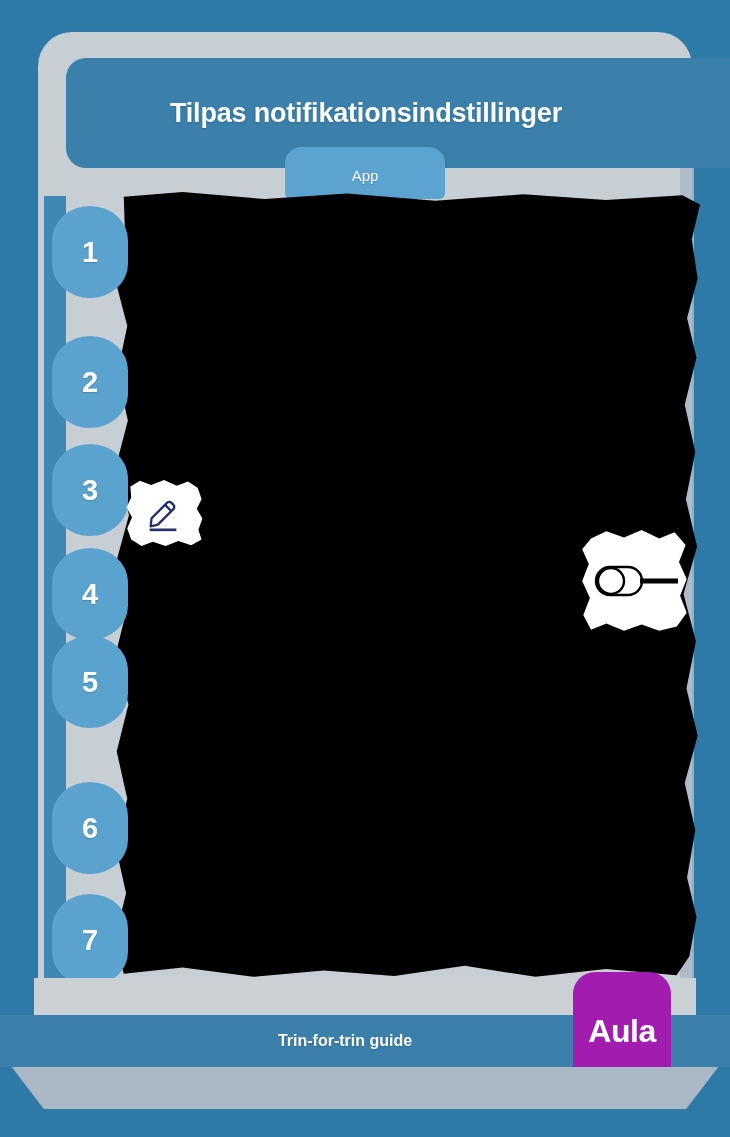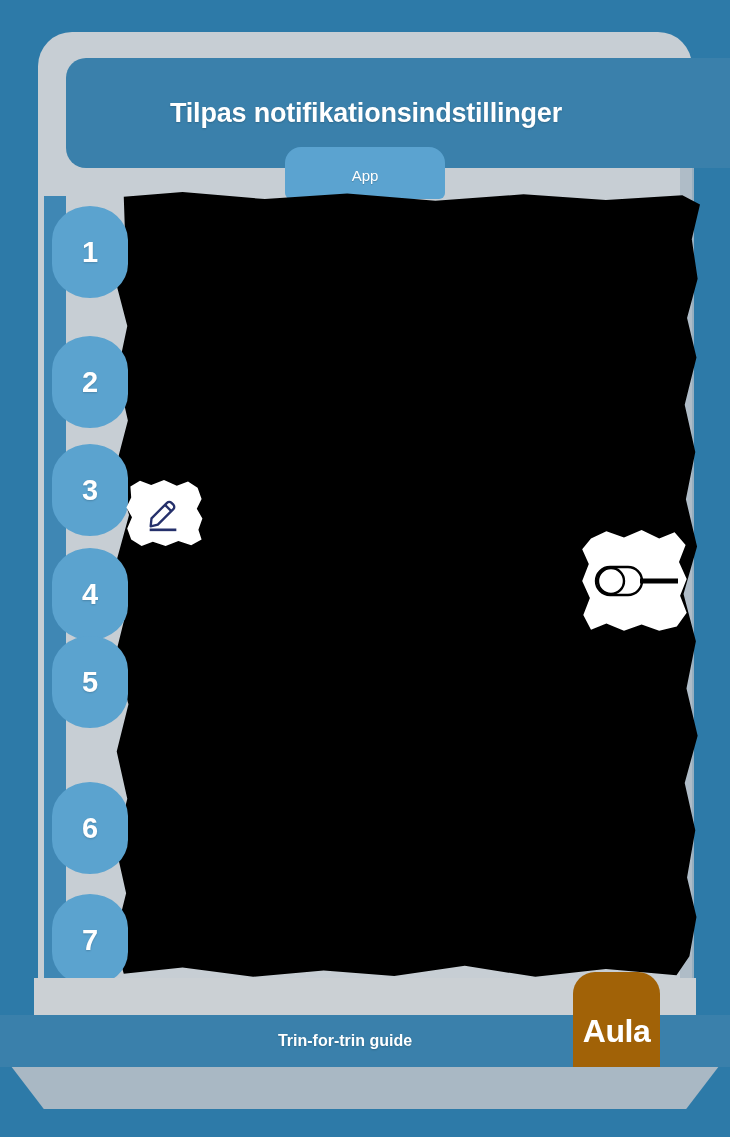--- a/index.html
+++ b/index.html
@@ -197,23 +197,23 @@
     top: 1067px;
     width: 730px;
     height: 42px;
     background: #a9b8c4;
     clip-path: polygon(1.6% 0%, 98.4% 0%, 94% 100%, 6% 100%);
   }
   #aula-badge {
     position: absolute;
     left: 573px;
     top: 972px;
-    width: 87px;
+    width: 98px;
     height: 118px;
-    background: #a16207;
+    background: #a21caf;
     border-radius: 22px;
     display: flex;
     align-items: center;
     justify-content: center;
   }
   #aula-logo-text {
     color: #ffffff;
     font-size: 32px;
     font-weight: bold;
     letter-spacing: -0.5px;

